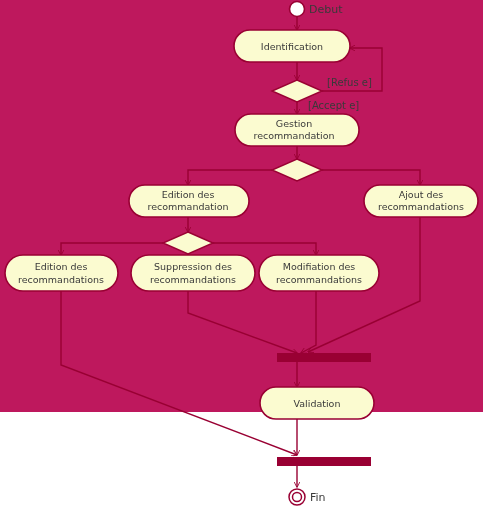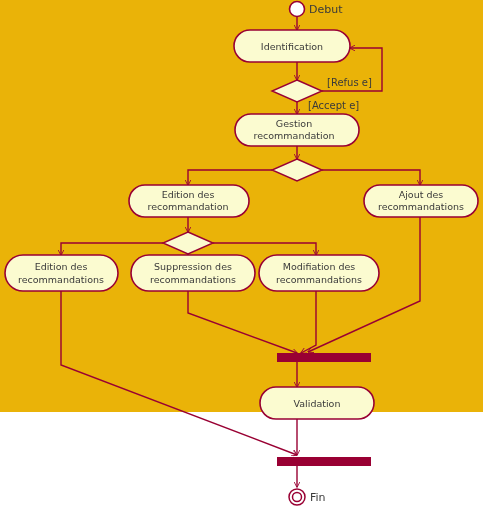--- a/index.html
+++ b/index.html
@@ -10,21 +10,21 @@
   body {
     width: 483px;
     height: 512px;
     font-family: "DejaVu Sans", "Liberation Sans", sans-serif;
     overflow: hidden;
   }
   #diagram-root {
     position: relative;
     width: 483px;
     height: 412px;
-    background: #eab308;
+    background: #be185d;
   }
   svg.canvas {
     position: absolute;
     top: 0;
     left: 0;
     width: 483px;
     height: 512px;
   }
   .node-text {
     font-family: "DejaVu Sans", "Liberation Sans", sans-serif;

